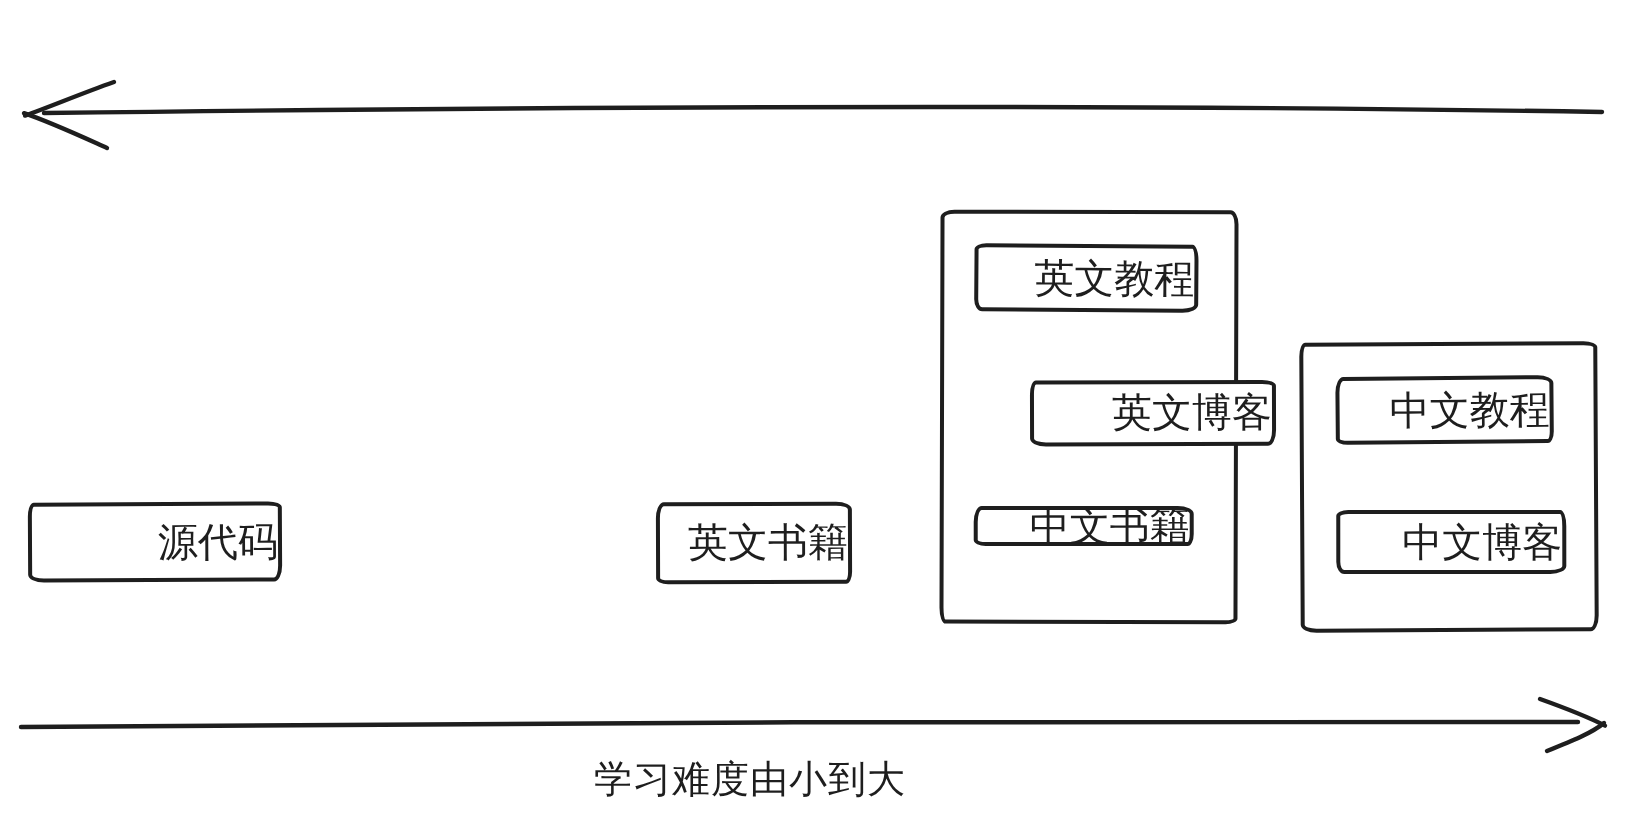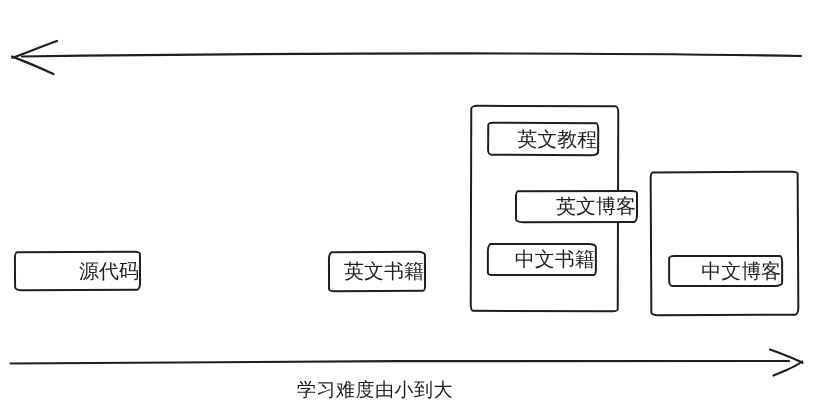--- a/index.html
+++ b/index.html
@@ -80,24 +80,27 @@
     <span>英文书籍</span>
   </div>
 
   <div class="sketch r4" style="left:470px; top:105px; width:149px; height:207px;">
     <div class="sketch node r2" style="left:15px; top:15px; width:112px; height:34px;">
       <span>英文教程</span>
     </div>
     <div class="sketch node r1" style="left:15px; top:83px; width:123px; height:33px;margin-left:28px;">
       <span>英文博客</span>
     </div>
-    <div class="sketch node r3" style="left:15px; top:136px; width:110px; height:33px;">
+    <div class="sketch node r3" style="left:15px; top:146px; width:110px; height:20px;">
       <span>中文书籍</span>
     </div>
   </div>
 
   <div class="sketch r1" style="left:650px; top:171px; width:149px; height:145px;">
+    <div class="sketch node r3" style="left:16px; top:15px; width:109px; height:34px;">
+      <span>中文教程</span>
+    </div>
     <div class="sketch node r2" style="left:16px; top:82px; width:115px; height:32px;">
       <span>中文博客</span>
     </div>
   </div>
 
 </div>
 
 </body></html>

